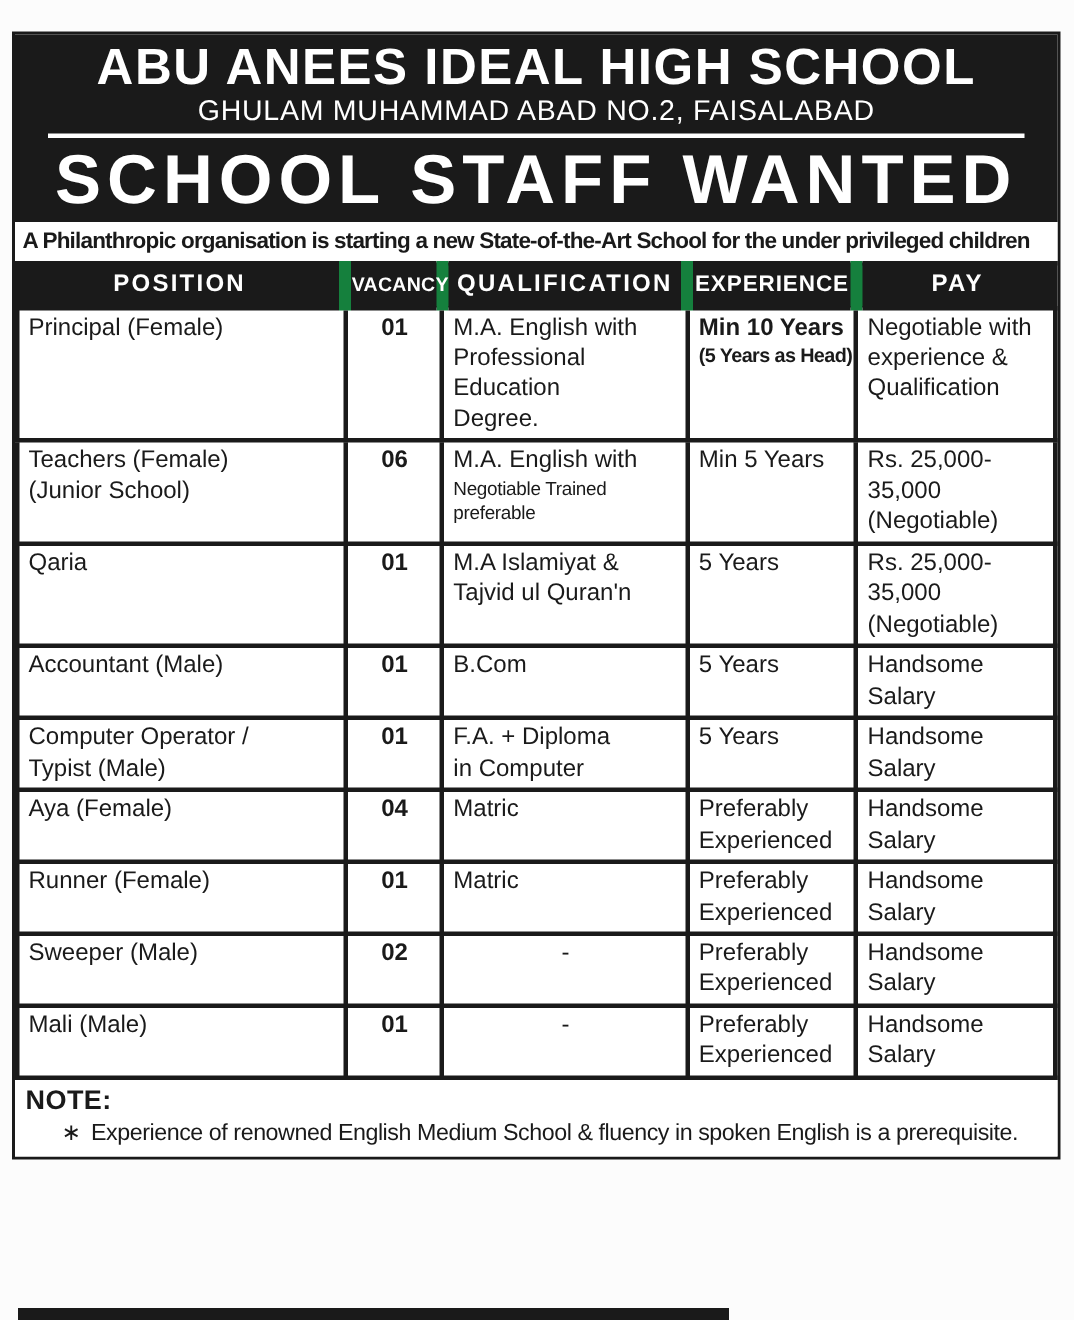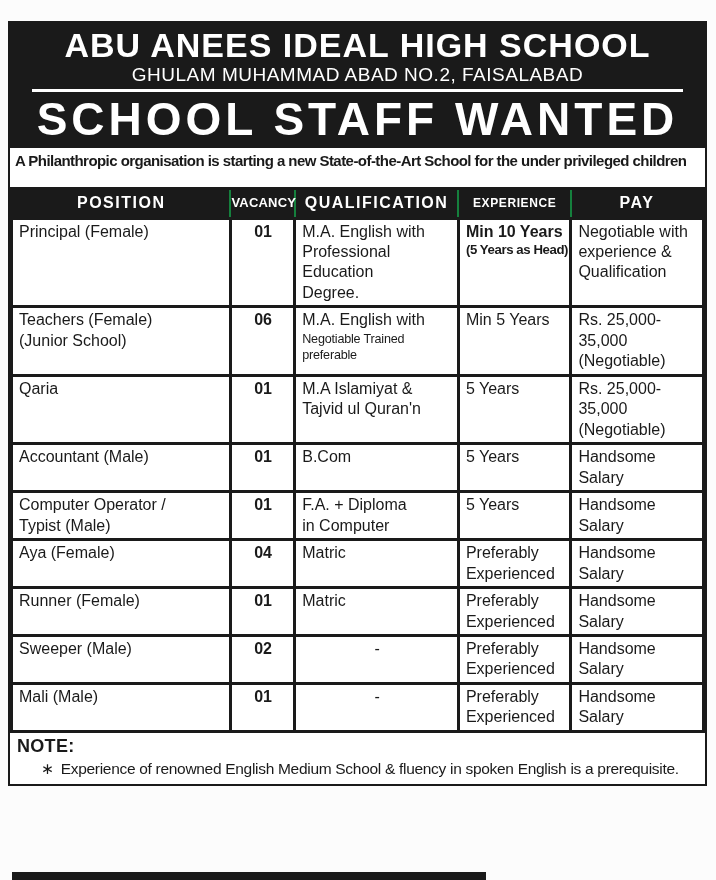--- a/index.html
+++ b/index.html
@@ -11,29 +11,29 @@
   .ad { position:absolute; left:8px; top:21px; width:699px; border:2px solid var(--ink); background:#fff; }
 
   
   .masthead { background:var(--ink); color:#fff; text-align:center; padding:5px 0 3px; }
   .school-name { font-size:34px; font-weight:bold; letter-spacing:1px; line-height:1.05; white-space:nowrap; }
   .school-loc { font-size:19px; line-height:1.15; letter-spacing:0.5px; white-space:nowrap; }
   .rule { height:3px; background:#fff; margin:3px 22px 2px; }
   .banner { font-size:46px; font-weight:bold; letter-spacing:4px; line-height:1.0; padding:2px 0 3px; white-space:nowrap; }
 
   
-  .intro { background:#fff; font-weight:bold; font-size:15px; letter-spacing:-0.55px; padding:4px 4px 18px 5px; white-space:nowrap; overflow:hidden; }
+  .intro { background:#fff; font-weight:bold; font-size:15px; letter-spacing:-0.55px; padding:4px 4px 5px 5px; white-space:nowrap; overflow:hidden; }
 
   
   table { width:100%; border-collapse:collapse; table-layout:fixed; border:3px solid var(--ink); }
   col.c-pos{width:218px;} col.c-vac{width:64px;} col.c-qual{width:163px;} col.c-exp{width:112px;} col.c-pay{width:132px;}
-  th { background:var(--ink); color:#fff; font-weight:bold; font-size:16px; letter-spacing:1.5px; padding:4px 0 5px; border-left:2px solid #15803d; }
+  th { background:var(--ink); color:#fff; font-weight:bold; font-size:16px; letter-spacing:1.5px; padding:4px 0 5px; border-left:8px solid #15803d; }
   th:first-child { border-left:none; }
   th.h-vac { font-size:13px; letter-spacing:0.2px; }
-  th.h-exp { font-size:12px; letter-spacing:0.6px; }
+  th.h-exp { font-size:15px; letter-spacing:0.6px; }
   td { border:3px solid var(--ink); vertical-align:top; padding:2px 5px 2px 6px; font-size:16px; line-height:1.28; }
   .ml { white-space:pre-line; }
   td.vac { text-align:center; font-weight:bold; }
   td.center { text-align:center; }
   .cond2 { display:block; font-size:12.6px; letter-spacing:-0.2px; }
   .cond3 { display:block; font-size:13.8px; letter-spacing:-0.3px; }
   .expb { font-weight:bold; display:block; }
   .expb2 { font-weight:bold; display:block; font-size:13.2px; letter-spacing:-0.4px; white-space:nowrap; }
   tr.r1{height:60px;} tr.r2{height:44px;} tr.r3{height:46px;} tr.r4{height:44px;margin-left:12px;} tr.r5{height:42px;}
   tr.r6{height:22px;} tr.r7{height:43px;} tr.r8{height:43px;margin-left:16px;} tr.r9{height:42px;} tr.r10{height:42px;} tr.r11{height:40px;}

